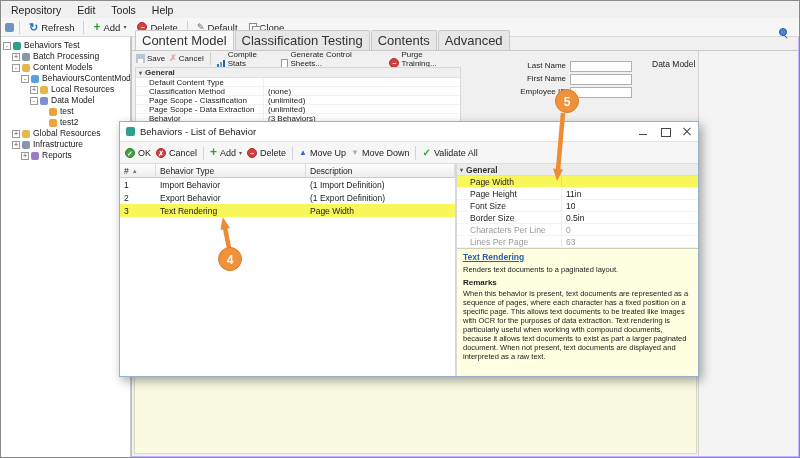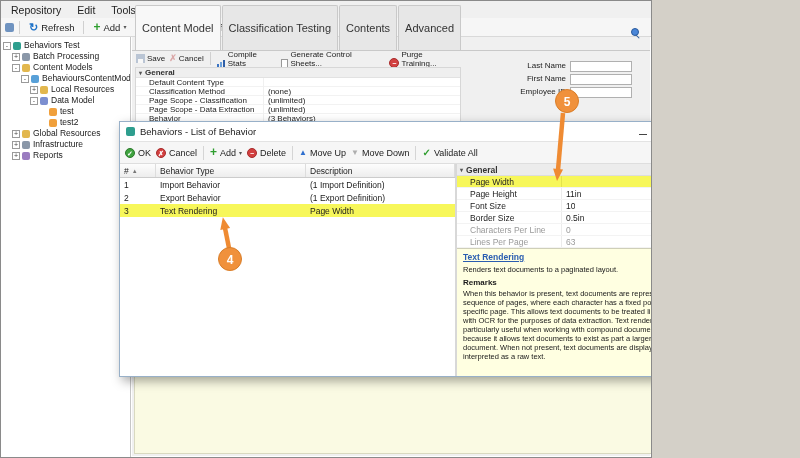--- a/index.html
+++ b/index.html
@@ -1,17 +1,17 @@
 <!DOCTYPE html>
 <html><head>
 <meta charset="utf-8">
 <style>
   *{margin:0;padding:0;box-sizing:border-box}
   body{background:#d4d0c8;font-family:"Liberation Sans",sans-serif}
-  .app{position:relative;width:652px;height:458px;background:#ffffff;border:1px solid #8a8a8a;overflow:hidden;color:#1a1a1a}
+  .app{position:relative;width:800px;height:458px;background:#c4b5fd;border:1px solid #8a8a8a;overflow:hidden;color:#1a1a1a}
 
   
   .menubar{position:absolute;left:0;top:0;width:100%;height:17px;display:flex;align-items:center;padding-left:2px;background:#f0f0f0}
   .menu-item{font-size:10.5px;padding:2px 8px;color:#222}
   .toolbar{position:absolute;left:0;top:17px;width:100%;height:19px;background:#f6f6f6;border-bottom:1px solid #d9d9d9;display:flex;align-items:center;padding:0 4px;gap:3px}
   .tb-btn{display:flex;align-items:center;gap:3px;padding:1px 4px;font-size:9.5px;color:#222}
   .tb-sep{width:1px;height:13px;background:#d0d0d0;margin:0 2px}
 
   
   .ic{display:inline-block;flex:none}
@@ -40,21 +40,21 @@
   .tree{position:absolute;left:0;top:36px;width:130px;bottom:0;background:#fff;border-right:1px solid #c6c6c6;padding-top:2px;overflow:hidden}
   .tree-row{display:flex;align-items:flex-end;height:11px;font-size:8.5px;white-space:nowrap;color:#1a1a1a}
   .expander{width:8px;height:8px;border:1px solid #9a9a9a;background:#fff;font-size:7px;line-height:6px;text-align:center;color:#444;margin-right:2px;flex:none}
   .exp-spacer{width:10px;flex:none}
   .tree-ico{width:8px;height:8px;border-radius:2px;margin-right:3px;flex:none}
   .i-db{background:#2e9e8e}.i-gear{background:#8a97a8}.i-folder{background:#e2b74e}
   .i-model{background:#58a0d8}.i-dm{background:#7c8fd0}.i-doc{background:#f0a03c}.i-report{background:#9a7cc0}
 
   
   .tabs{position:absolute;left:131px;top:36px;right:1px;height:14px;display:flex;align-items:flex-end;padding-left:3px;background:#f0f0f0;border-bottom:1px solid #c9c9c9}
-  .tab{font-size:11px;padding:16px 6px;background:#e7e7e7;border:1px solid #c9c9c9;border-bottom:none;border-radius:2px 2px 0 0;margin-right:1px;color:#333}
+  .tab{font-size:13px;padding:2px 6px;background:#e7e7e7;border:1px solid #c9c9c9;border-bottom:none;border-radius:2px 2px 0 0;margin-right:1px;color:#333}
   .tab.active{background:#f8f8f8}
   .tabpage{position:absolute;left:131px;top:50px;right:1px;bottom:1px;background:#f0f0f0}
 
   .mtoolbar{position:absolute;left:0;top:0;width:332px;height:15px;display:flex;align-items:center;gap:4px;padding:0 4px}
   .mt-btn{display:flex;align-items:flex-end;gap:2px;font-size:8px;color:#222}
 
   .pgrid-main{position:absolute;left:3px;top:16px;width:326px;background:#fff;border:1px solid #d7d7d7}
   .pgm-head{height:10px;display:flex;align-items:center;gap:3px;background:#efefef;font-size:8px;font-weight:bold;padding-left:3px;border-bottom:1px solid #e2e2e2;color:#333}
   .pgm-row{display:flex;align-items:center;height:9px;font-size:8px;border-bottom:1px solid #f2f2f2}
   .pgm-name{width:128px;padding-left:13px;border-right:1px solid #f0f0f0;color:#222;overflow:hidden;white-space:nowrap}
@@ -196,21 +196,21 @@
     <div class="tree-row" style="margin-left:11px">
       <span class="expander">+</span>
       <span class="tree-ico i-folder"></span>
       <span>Global Resources</span>
     </div>
     <div class="tree-row" style="margin-left:11px">
       <span class="expander">+</span>
       <span class="tree-ico i-gear"></span>
       <span>Infrastructure</span>
     </div>
-    <div class="tree-row" style="margin-left:11px">
+    <div class="tree-row" style="margin-left:20px">
       <span class="expander">+</span>
       <span class="tree-ico i-report"></span>
       <span>Reports</span>
     </div>
   </div>
 
   <div class="tabs">
     <span class="tab active">Content Model</span>
     <span class="tab">Classification Testing</span>
     <span class="tab">Contents</span>

